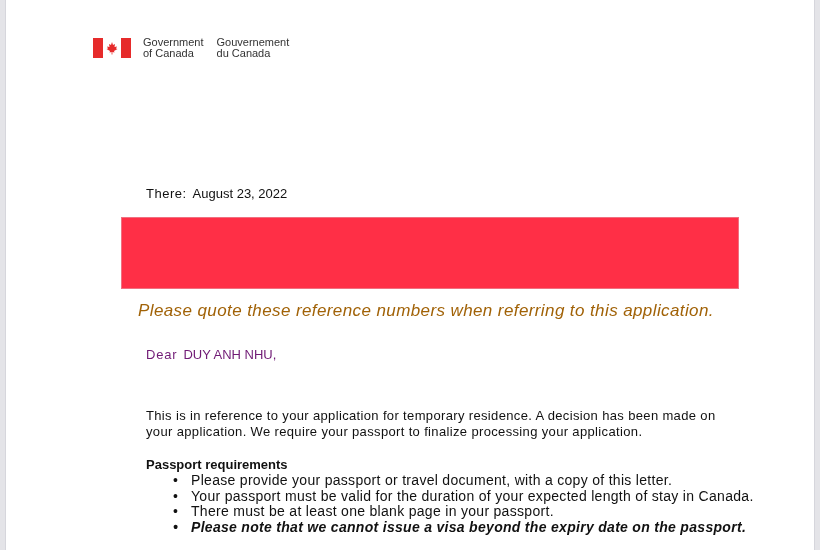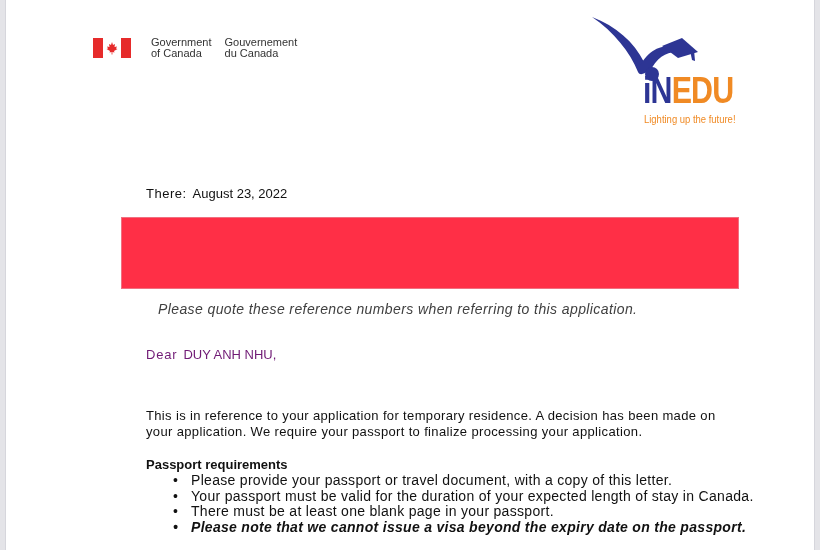--- a/index.html
+++ b/index.html
@@ -8,35 +8,35 @@
       background: #e4e4e8;
       font-family: "Liberation Sans", sans-serif;
       position: relative;
     }
     .page {
       position: absolute; left: 5px; top: 0; width: 808px; height: 550px;
       background: #ffffff;
       border-left: 1px solid #d6d6dc;
       border-right: 1px solid #d6d6dc;
     }
-    .gc-logo { position: absolute; left: 87px; top: 37px; display: flex; align-items: center; gap: 8px; }
+    .gc-logo { position: absolute; left: 87px; top: 37px; display: flex; align-items: center; }
     .flag { width: 38px; height: 20px; display: flex; }
     .flag .bar { width: 10px; height: 20px; background: #e62b2b; }
     .flag .mid { width: 18px; height: 20px; background: #fff; display: flex; align-items: center; justify-content: center; }
     .gc-text { display: flex; margin-left: 12px; font-size: 11px; line-height: 11px; color: #333; }
     .gc-text .col { margin-right: 13px; }
     .inedu { position: absolute; left: 580px; top: 12px; width: 170px; height: 120px; }
     .inedu .word { position: absolute; left: 57px; top: 60px; font-family: "Liberation Sans", sans-serif; font-weight: bold; font-size: 37px; letter-spacing: -1px; line-height: 37px; transform: scaleX(0.82); transform-origin: left; }
     .inedu .in { color: #2d3594; }
     .inedu .edu { color: #f08a24; }
     .inedu .tag { position: absolute; left: 58px; top: 101px; font-size: 11px; color: #f08a24; white-space: nowrap; transform: scaleX(0.86); transform-origin: left; }
     .date { position: absolute; left: 140px; top: 186px; font-size: 13px; color: #111; }
     .date .lbl { letter-spacing: 0.5px; margin-right: 6px; }
     .redact { position: absolute; left: 115px; top: 217px; width: 616px; height: 70px; background: #ff2f46; border: 1px solid #f07080; }
-    .quote { position: absolute; left: 152px; top: 301px; font-size: 14px; font-style: italic; color: #404040; letter-spacing: 0.4px; }
+    .quote { position: absolute; left: 132px; top: 301px; font-size: 17px; font-style: italic; color: #a16207; letter-spacing: 0.4px; }
     .dear { position: absolute; left: 140px; top: 347px; font-size: 13px; color: #701a75; }
     .dear .lbl { letter-spacing: 0.8px; margin-right: 6px; }
     .body-p { position: absolute; left: 140px; top: 408px; width: 600px; font-size: 13px; line-height: 16px; color: #111; letter-spacing: 0.35px; }
     .req-h { position: absolute; left: 140px; top: 457px; font-size: 13px; font-weight: bold; color: #111; }
     .req-list { position: absolute; left: 167px; top: 473px; margin: 0; padding: 0; list-style: none; font-size: 14px; line-height: 15.5px; color: #111; letter-spacing: 0.3px; }
     .req-list li { position: relative; padding-left: 18px; white-space: nowrap; }
     .req-list li::before { content: "•"; position: absolute; left: 0; top: 0; }
     .req-list li.it { font-style: italic; font-weight: bold; }
   </style>
 </head>
@@ -59,33 +59,20 @@
         <div>Government</div>
         <div>of Canada</div>
       </div>
       <div class="col">
         <div>Gouvernement</div>
         <div>du Canada</div>
       </div>
     </div>
   </div>
 
-  <div class="inedu">
-    <svg width="170" height="75" viewBox="0 0 170 75" style="position:absolute;left:0;top:0">
-      <path d="M6 5 C30 14 48 30 58 50 L64 58 C58 62 54 64 52 60 C44 40 28 20 6 5 Z" fill="#2d3594"></path>
-      <path d="M52 58 C60 40 72 34 84 34 L90 40 C80 40 70 46 64 60 Z" fill="#2d3594"></path>
-      <path d="M76 34 L96 26 L112 40 L92 46 Z" fill="#2d3594"></path>
-      <path d="M104 38 L106 48 L109 49 L108 38 Z" fill="#2d3594"></path>
-      <circle cx="66" cy="62" r="7" fill="#2d3594"></circle>
-    </svg>
-    <div class="word">
-      <span class="in">iN</span><span class="edu">EDU</span>
-    </div>
-    <div class="tag">Lighting up the future!</div>
-  </div>
 
   <div class="date">
     <span class="lbl">There:</span><span>August 23, 2022</span>
   </div>
 
   <div class="redact"></div>
 
   <div class="quote">Please quote these reference numbers when referring to this application.</div>
 
   <div class="dear">

